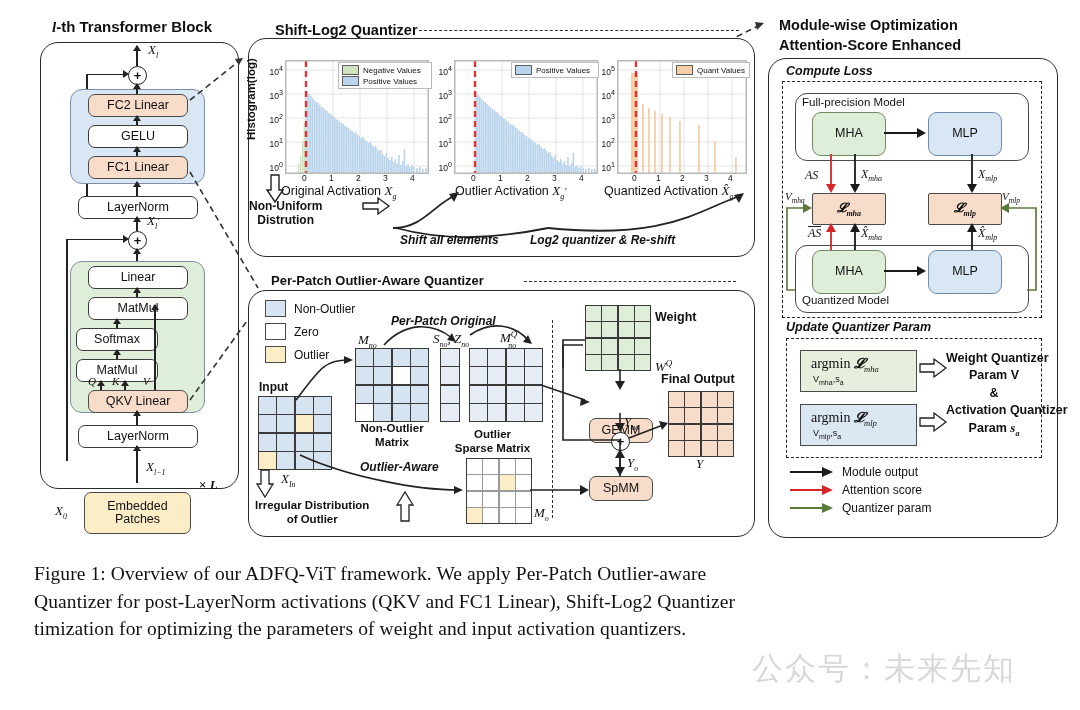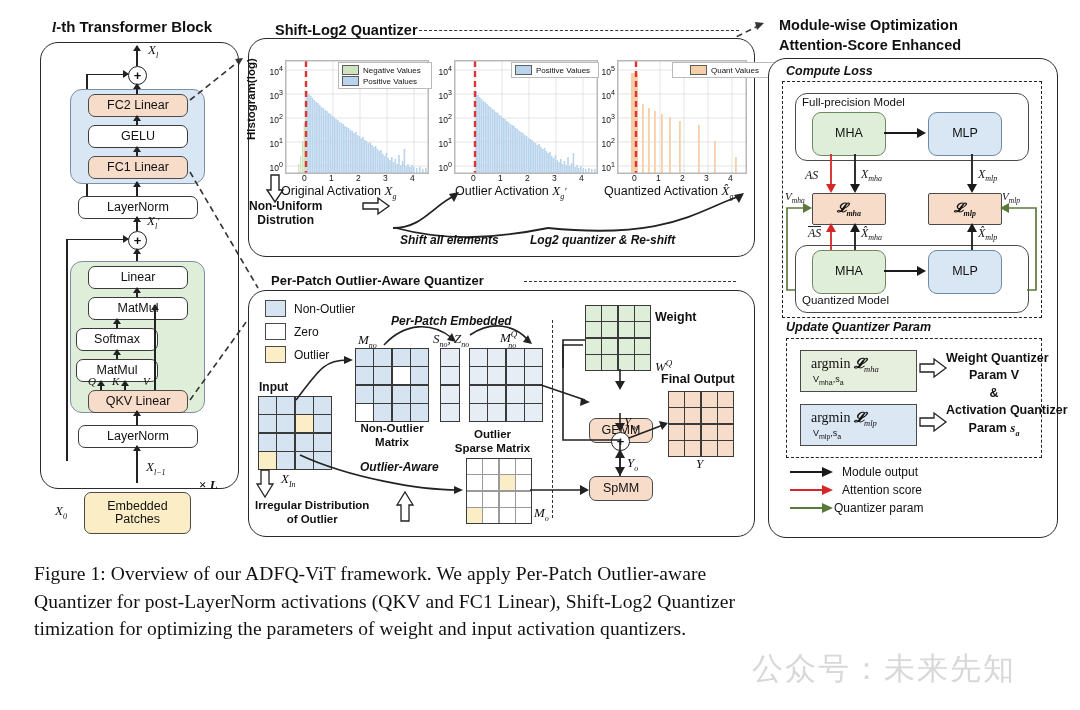--- a/index.html
+++ b/index.html
@@ -412,21 +412,21 @@
 <div class="abs" style="left:617px;top:173px;width:128px;font-size:8.5px;">
   <span style="position:absolute;left:15px;">0</span>
     <span style="position:absolute;left:39px;">1</span>
   <span style="position:absolute;left:63px;">2</span>
     <span style="position:absolute;left:87px;">3</span>
   <span style="position:absolute;left:111px;">4</span>
 </div>
 <div class="abs" style="left:604px;top:183px;font-size:12.5px;">
   <span>Quantized Activation</span> <span class="mth" style="font-size:13px;">X̂<sub style="font-size:8px">g</sub></span>
 </div>
-<div class="abs" style="left:672px;top:62px;width:70px;border:1px solid #bbb;background:#fff;padding:2px 17px;font-size:8px;">
+<div class="abs" style="left:672px;top:62px;width:70px;border:1px solid #bbb;background:#fff;padding:2px 3px;font-size:8px;">
   <div style="display:flex;align-items:center;gap:4px;">
       <span class="legbox" style="position:relative;background:#f6cfa8;width:15px;height:8px;"></span>
       <span>Quant Values</span>
     </div>
 </div>
 
 <svg class="abs" style="left:248px;top:170px;width:505px;height:90px;pointer-events:none;">
   <polygon points="23,5 31,5 31,20 35,20 27,32 19,20 23,20" fill="#fff" stroke="#222" stroke-width="1.4"></polygon>
   <polygon points="115,33 130,33 130,28 141,36 130,44 130,39 115,39" fill="#fff" stroke="#222" stroke-width="1.4"></polygon>
   <path d="M145,58 C175,58 185,35 208,25" stroke="#222" stroke-width="1.8" fill="none"></path>
@@ -537,21 +537,21 @@
   <div style="background:#e7edf4"></div>
     <div style="background:#e7edf4"></div>
     <div style="background:#e7edf4"></div>
     <div style="background:#e7edf4"></div>
   <div style="background:#e7edf4"></div>
     <div style="background:#e7edf4"></div>
     <div style="background:#e7edf4"></div>
     <div style="background:#e7edf4"></div>
 </div>
 
-<div class="abs lbl ital" style="left:391px;top:314px;font-size:12px;">Per-Patch Embedded</div>
+<div class="abs lbl ital" style="left:391px;top:314px;font-size:12px;">Per-Patch Original</div>
 <div class="abs lbl ital" style="left:360px;top:460px;font-size:12px;">Outlier-Aware</div>
 
 <div class="abs lbl" style="left:440px;top:428px;font-size:11.5px;text-align:center;width:105px;line-height:1.2;">
   <div>Outlier</div>
   <div>Sparse Matrix</div>
 </div>
 <div class="mtx" style="left:466px;top:458px;width:64px;height:64px;grid-template-columns:repeat(4,1fr);grid-template-rows:repeat(4,1fr);background:#9a9a9a;">
   <div style="background:#fff"></div>
     <div style="background:#fff"></div>
     <div style="background:#fff"></div>
@@ -764,21 +764,21 @@
       </svg>
     <span>Module output</span>
   </div>
   <div style="display:flex;align-items:center;gap:8px;margin-bottom:4px;">
     <svg width="44" height="10">
         <line x1="0" y1="5" x2="33" y2="5" stroke="#d62728" stroke-width="2"></line>
         <polygon points="43,5 32,0 32,10" fill="#d62728"></polygon>
       </svg>
     <span>Attention score</span>
   </div>
-  <div style="display:flex;align-items:center;gap:0;">
+  <div style="display:flex;align-items:center;gap:8px;">
     <svg width="44" height="10">
         <line x1="0" y1="5" x2="33" y2="5" stroke="#5a7a3c" stroke-width="2"></line>
         <polygon points="43,5 32,0 32,10" fill="#5a7a3c"></polygon>
       </svg>
     <span>Quantizer param</span>
   </div>
 </div>
 
 <div class="cap" style="left:34px;top:560px;width:1015px;">
   <div style="text-align:justify;">Figure 1:  Overview of our ADFQ-ViT framework.  We apply Per-Patch Outlier-aware</div>

